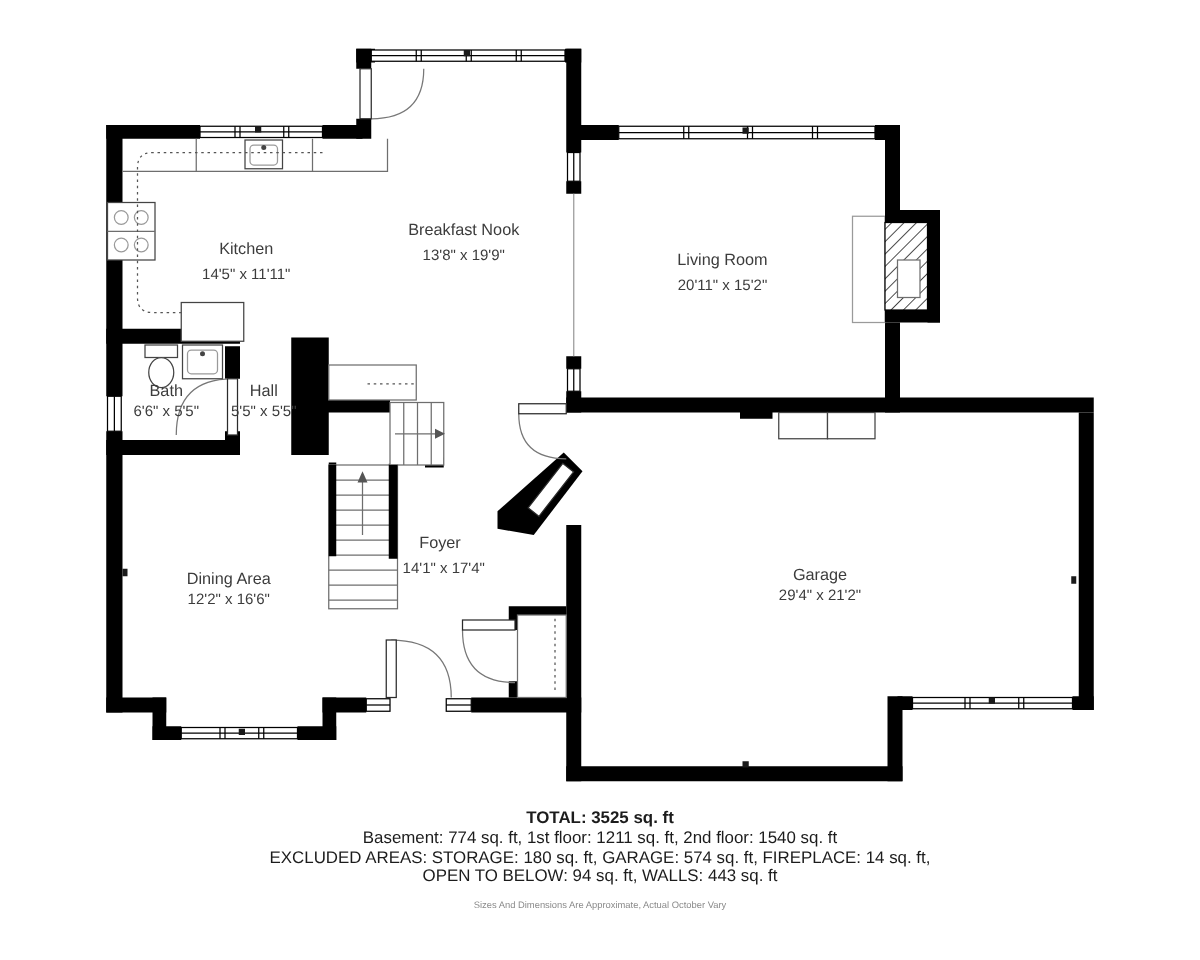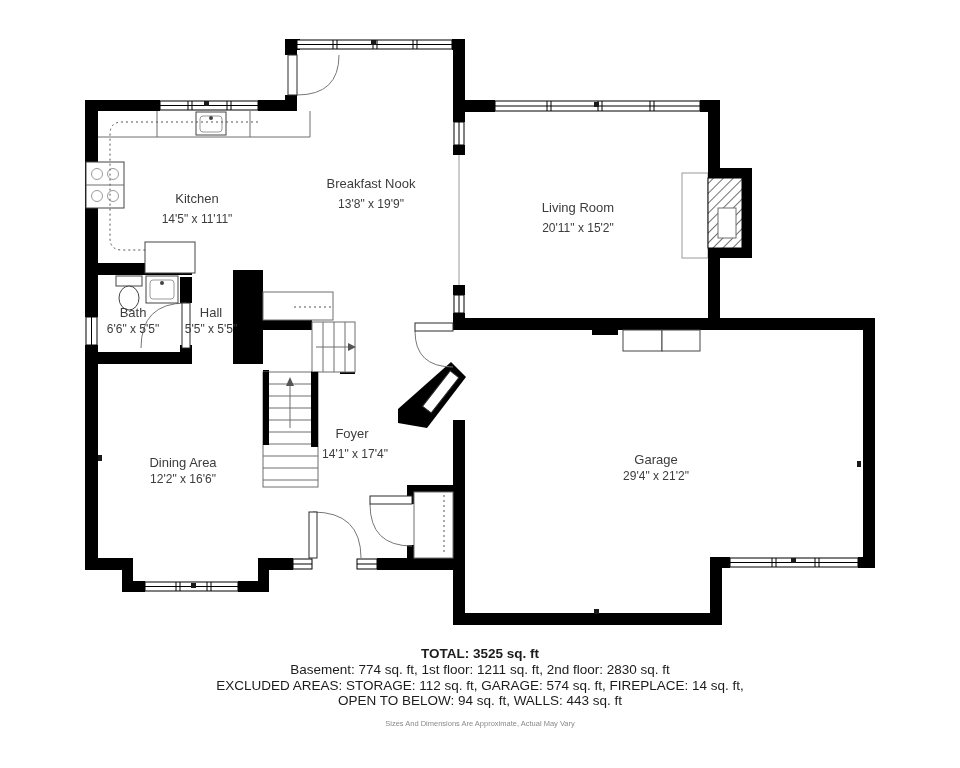--- a/index.html
+++ b/index.html
@@ -294,18 +294,18 @@
     <text class="room-dims" x="355" y="458">14'1" x 17'4"</text>
     <text class="room-name" x="183" y="467">Dining Area</text>
     <text class="room-dims" x="183" y="483">12'2" x 16'6"</text>
     <text class="room-name" x="656" y="464">Garage</text>
     <text class="room-dims" x="656" y="480">29'4" x 21'2"</text>
   </g>
 </svg>
 
   <div class="footer">
     <div class="f-total">TOTAL: 3525 sq. ft</div>
-    <div class="f-line">Basement: 774 sq. ft, 1st floor: 1211 sq. ft, 2nd floor: 2830 sq. ft</div>
-    <div class="f-line">EXCLUDED AREAS: STORAGE: 112 sq. ft, GARAGE: 574 sq. ft, FIREPLACE: 14 sq. ft,</div>
+    <div class="f-line">Basement: 774 sq. ft, 1st floor: 1211 sq. ft, 2nd floor: 1540 sq. ft</div>
+    <div class="f-line">EXCLUDED AREAS: STORAGE: 180 sq. ft, GARAGE: 574 sq. ft, FIREPLACE: 14 sq. ft,</div>
     <div class="f-line">OPEN TO BELOW: 94 sq. ft, WALLS: 443 sq. ft</div>
-    <div class="f-disclaimer">Sizes And Dimensions Are Approximate, Actual May Vary</div>
+    <div class="f-disclaimer">Sizes And Dimensions Are Approximate, Actual October Vary</div>
   </div>
 </div>
 
 </body></html>

